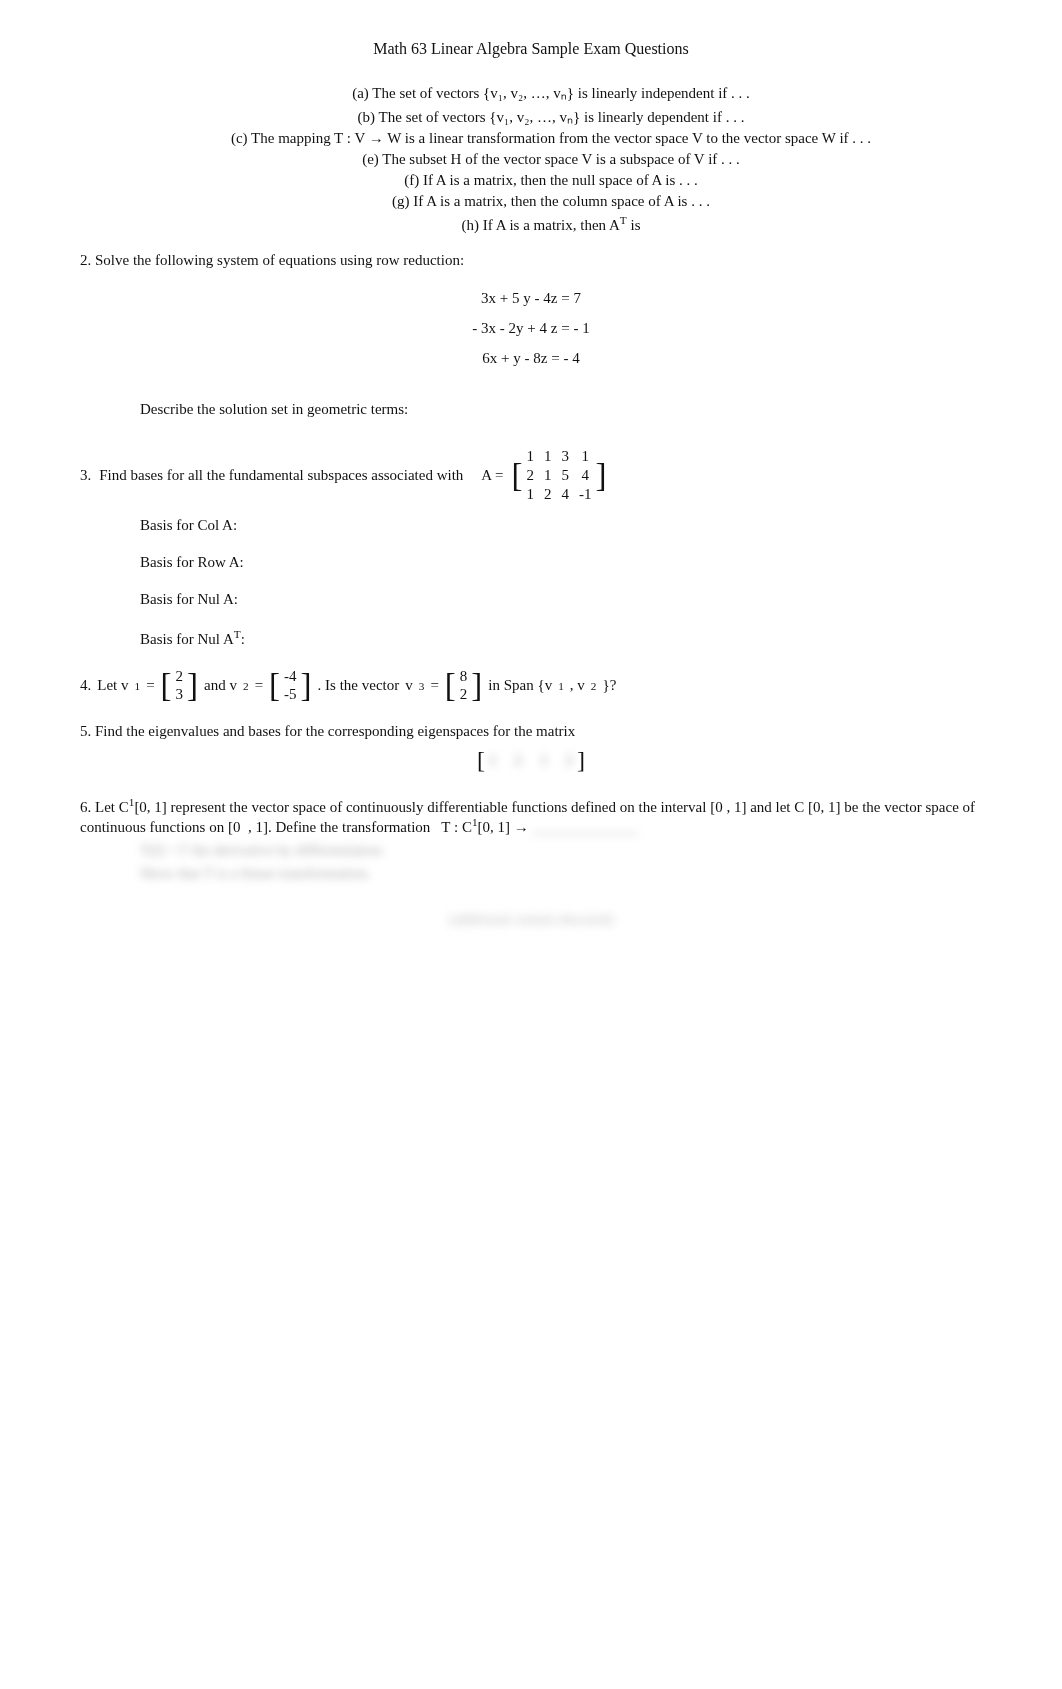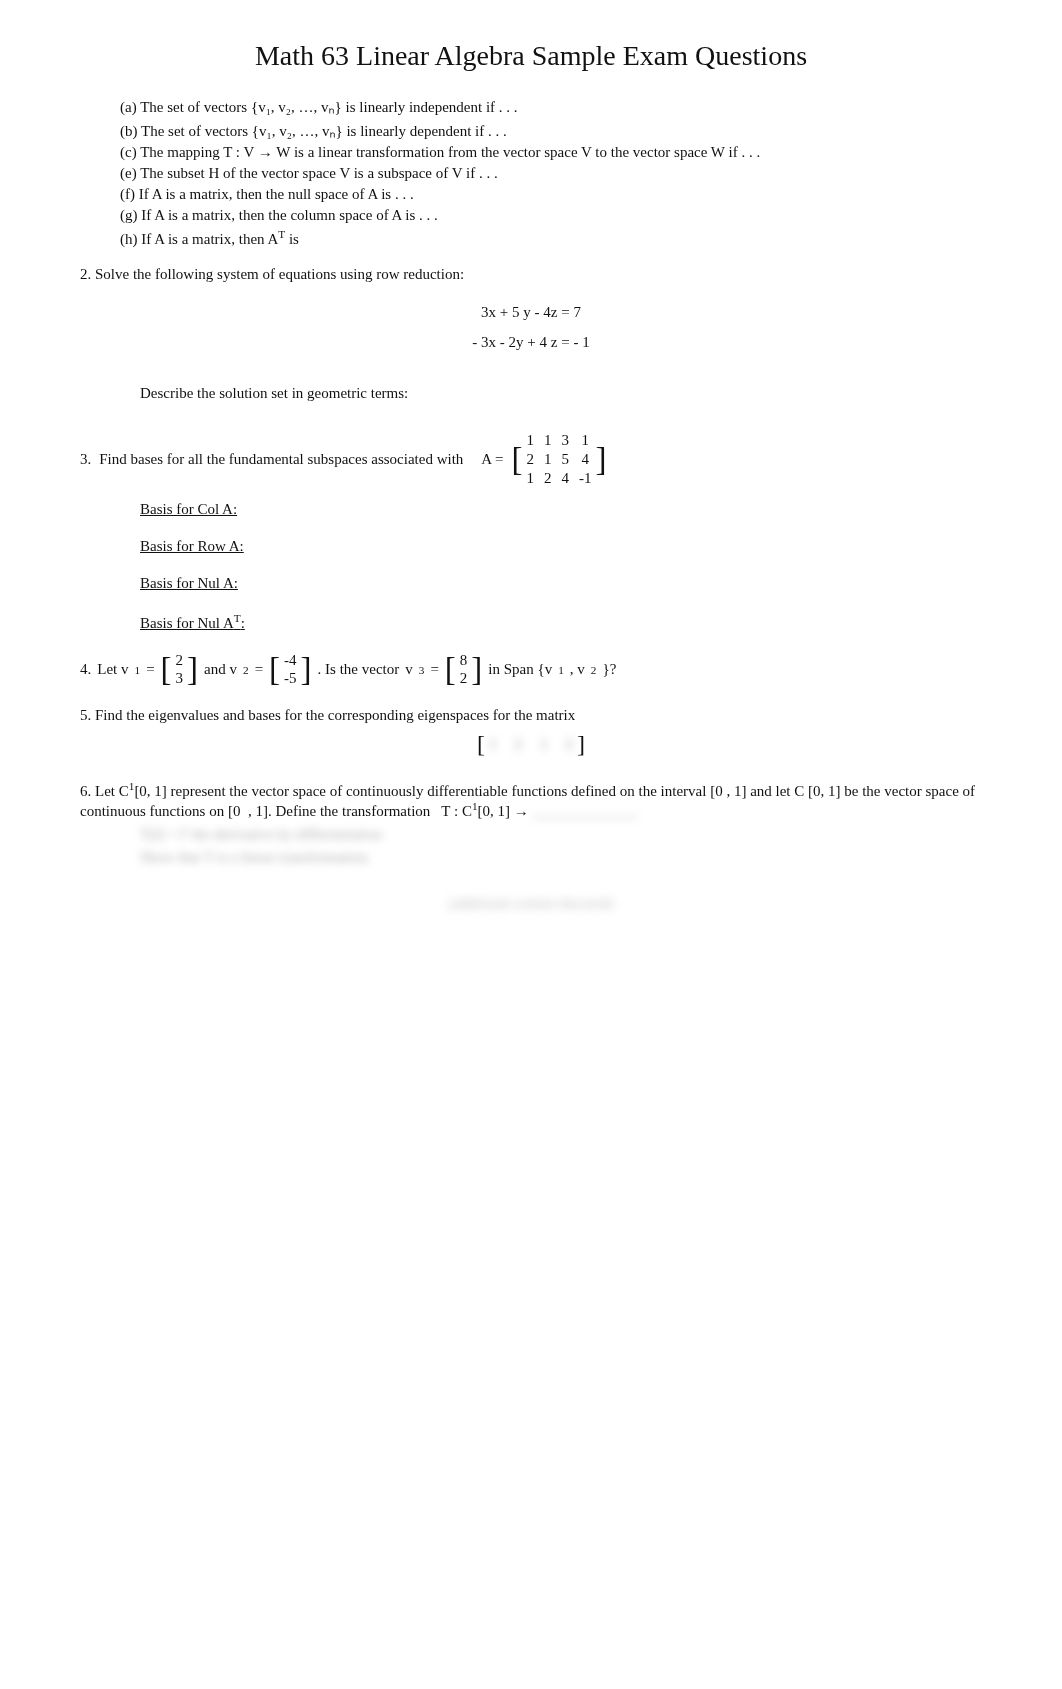--- a/index.html
+++ b/index.html
@@ -7,34 +7,35 @@
       background: #fff;
       font-family: "Times New Roman", Times, serif;
       font-size: 15px;
       color: #111;
       width: 1062px;
       min-height: 1689px;
       padding: 40px 80px;
     }
     h1.title {
       text-align: center;
-      font-size: 28px;
+      font-size: 16px;
       font-weight: normal;
       margin-bottom: 24px;
     }
     .question-block {
       margin-bottom: 18px;
     }
     .q-label {
       font-weight: normal;
       margin-bottom: 6px;
     }
     .sub-item {
       margin-left: 40px;
       margin-bottom: 4px;
+      text-align: center;
     }
     .equation-block {
       text-align: center;
       margin: 14px 0;
       line-height: 2;
     }
     .matrix-wrapper {
       display: inline-flex;
       align-items: center;
       vertical-align: middle;
@@ -57,21 +58,20 @@
     .q3-row {
       display: flex;
       align-items: center;
       gap: 8px;
       margin-bottom: 4px;
     }
     .basis-section {
       margin-left: 60px;
       margin-top: 14px;
       margin-bottom: 18px;
-      text-decoration: underline;
     }
     .basis-label { margin-bottom: 20px; }
     .q4-row {
       display: flex;
       align-items: center;
       gap: 6px;
       margin: 8px 0;
     }
     .blurred {
       filter: blur(4px);
@@ -141,20 +141,21 @@
 </div>
 
 <div class="question-block">
   <div class="q-label">
     <span>2.</span>
     <span>Solve the following system of equations using row reduction:</span>
   </div>
   <div class="equation-block">
     <div>3x + 5 y -  4z   =      7</div>
     <div>- 3x -  2y + 4 z   =   - 1</div>
+    <div>6x + y -  8z   =   - 4</div>
   </div>
   <div style="margin-left:60px; margin-top:28px;">Describe the solution set in geometric terms:</div>
 </div>
 
 <div class="question-block" style="margin-top: 30px;">
   <div class="q3-row">
     <span>3.</span>
     <span>Find bases for all the fundamental subspaces associated with</span>
     <span style="margin-left: 10px;">A = </span>
     <div class="matrix-wrapper">

